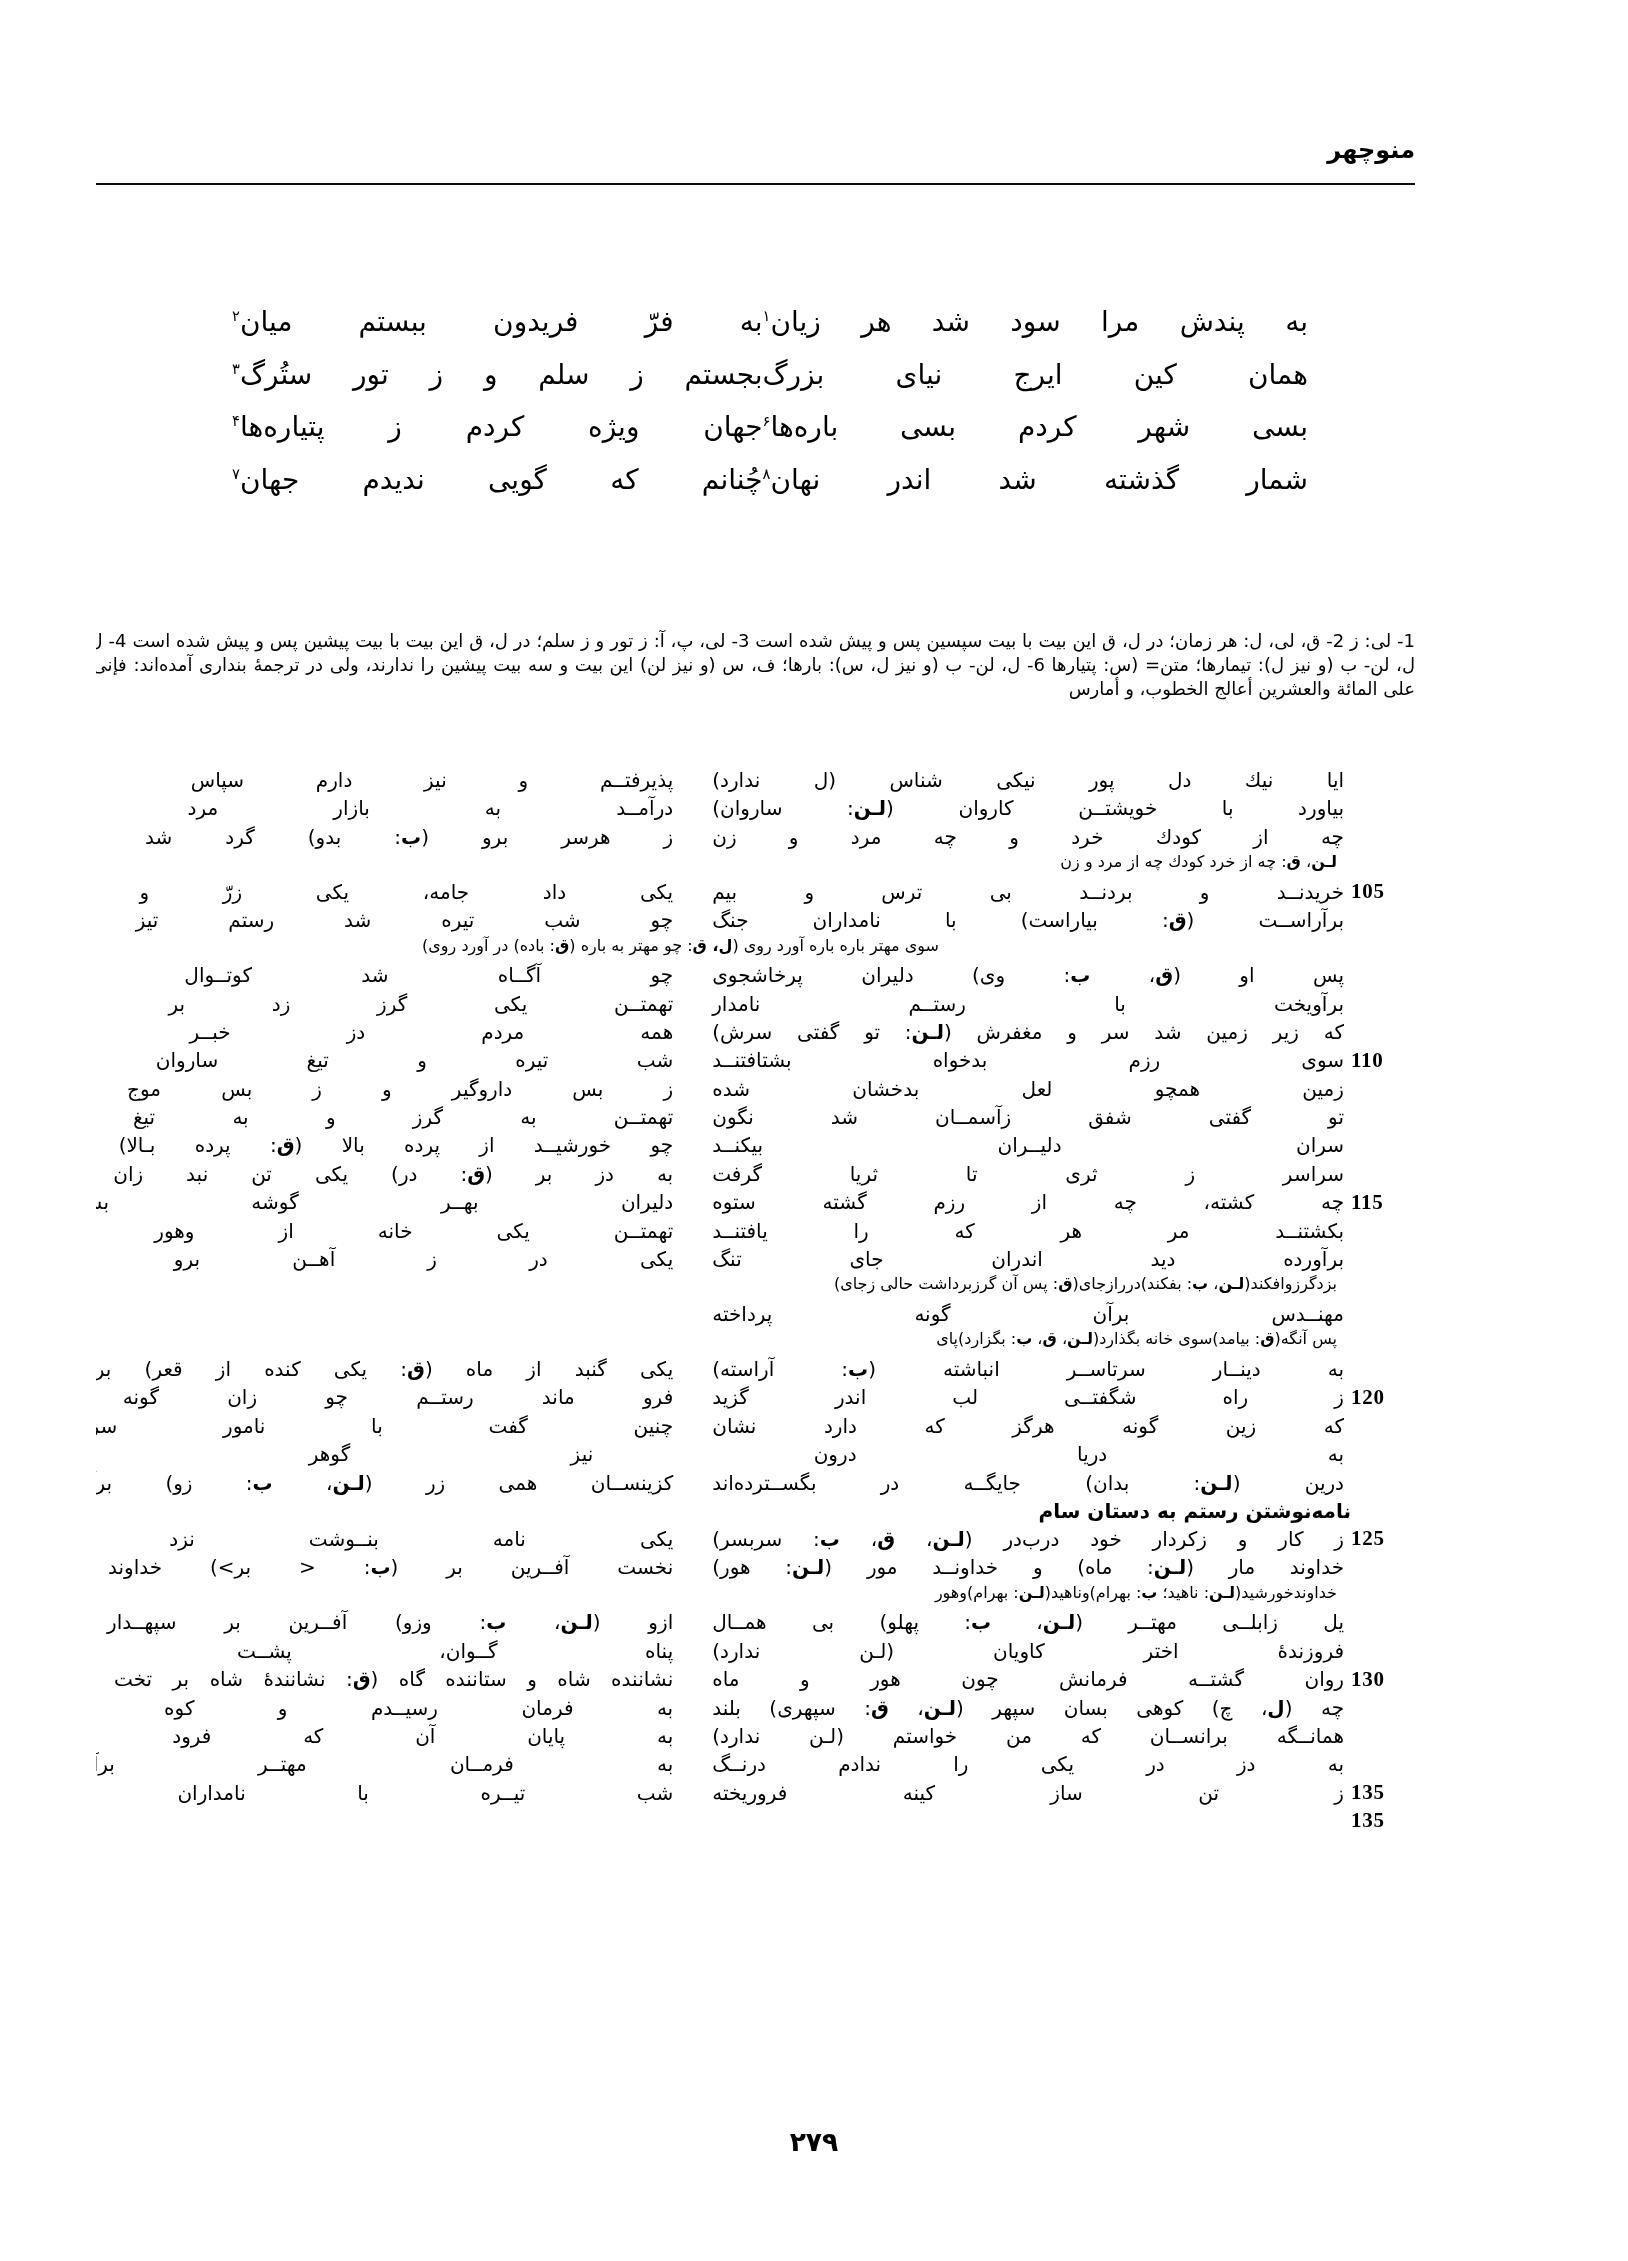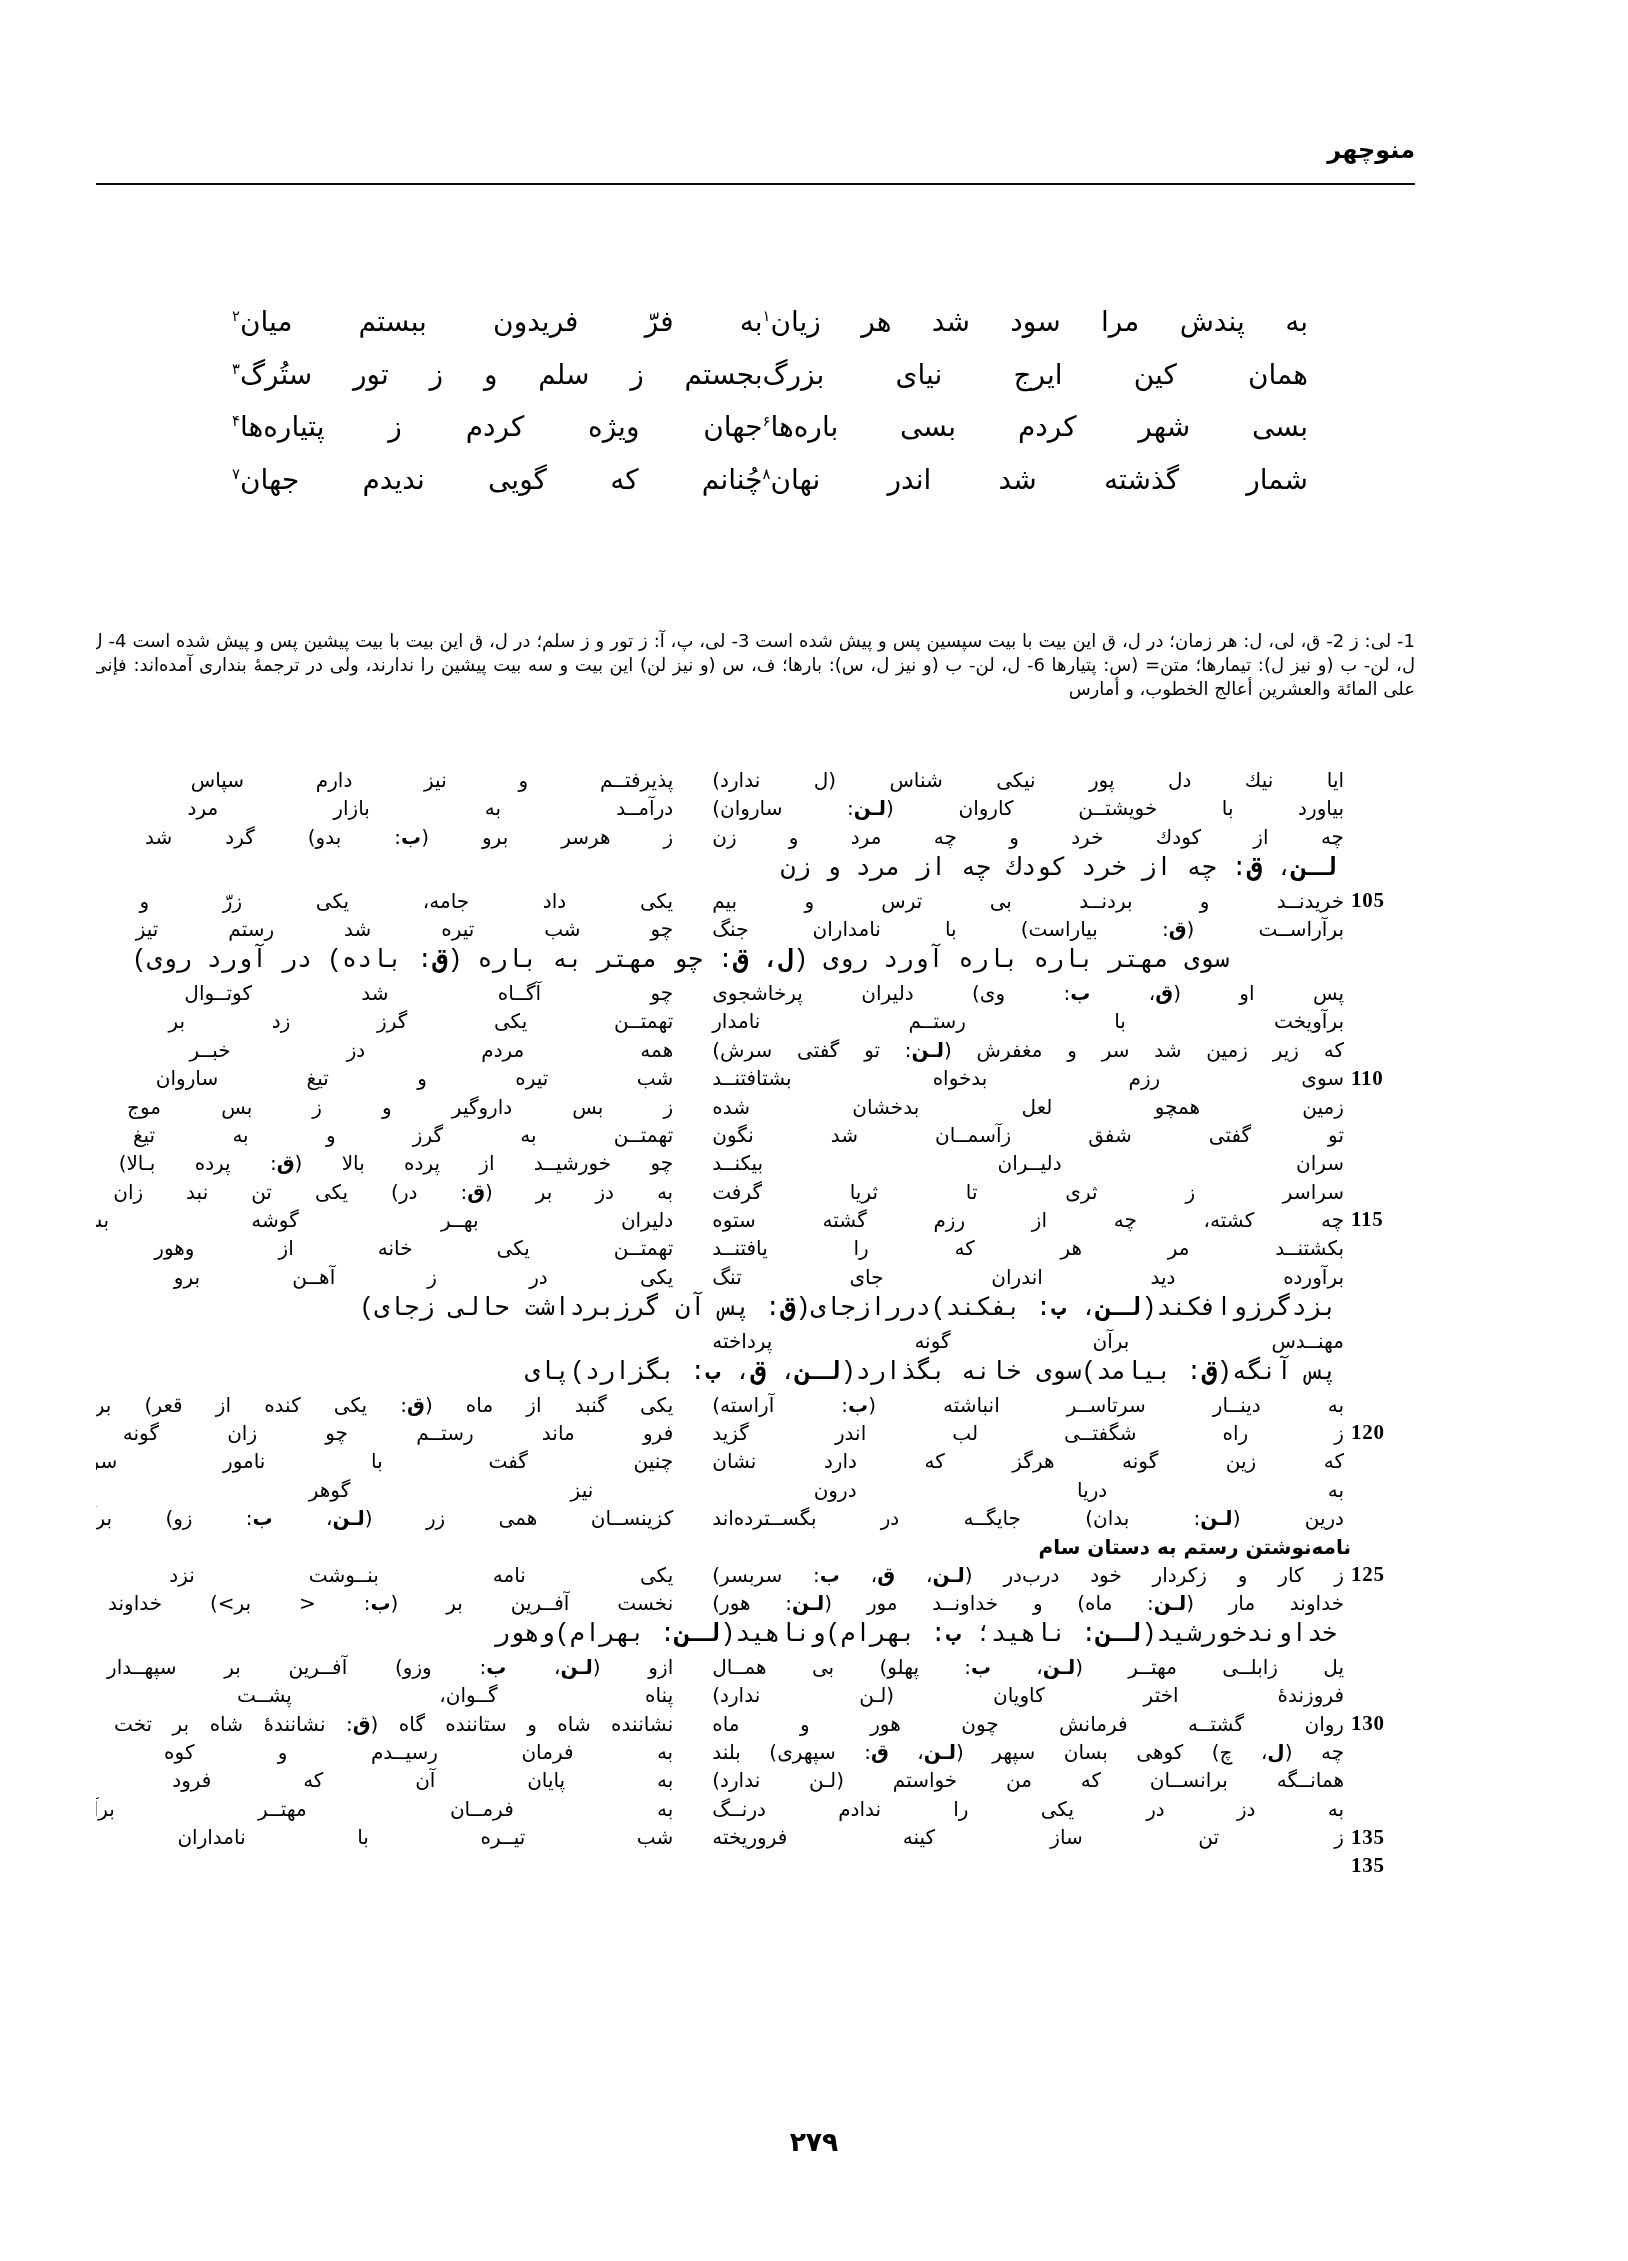--- a/index.html
+++ b/index.html
@@ -152,27 +152,26 @@
   .colA b, .colB b { font-weight: bold; }
 
   
   .row-wide {
     display: flex;
     width: 100%;
     direction: rtl;
   }
   .wide-text {
     flex: 1 1 auto;
-    font-size: 25px;
+    font-size: 16px;
     line-height: 1.42;
     direction: rtl;
     white-space: nowrap;
     text-align: center;
     padding-right: 14px;
-    font-family: Liberation Mono, monospace;
   }
   .wide-text.right { text-align: right; }
   .wide-text.left  { text-align: left; }
   .wide-text b { font-weight: bold; }
 
   
   .row-heading {
     display: flex;
     width: 100%;
     direction: rtl;

